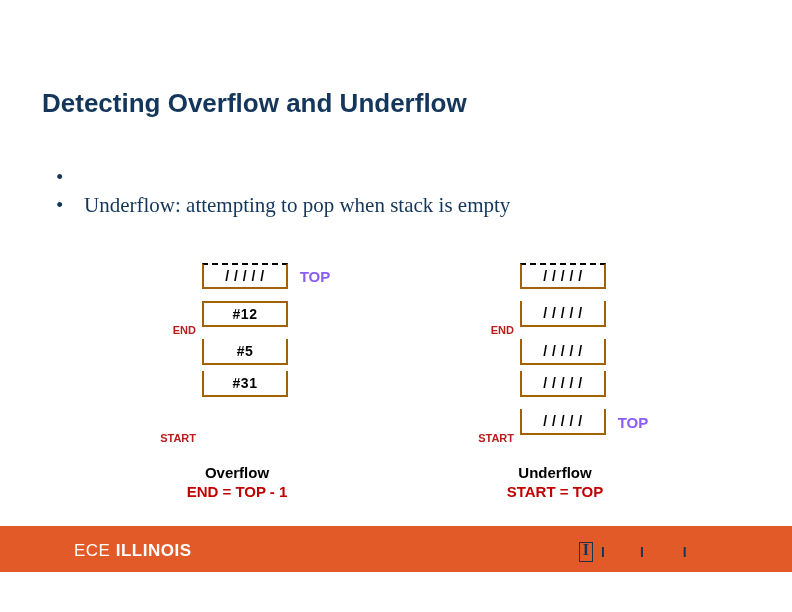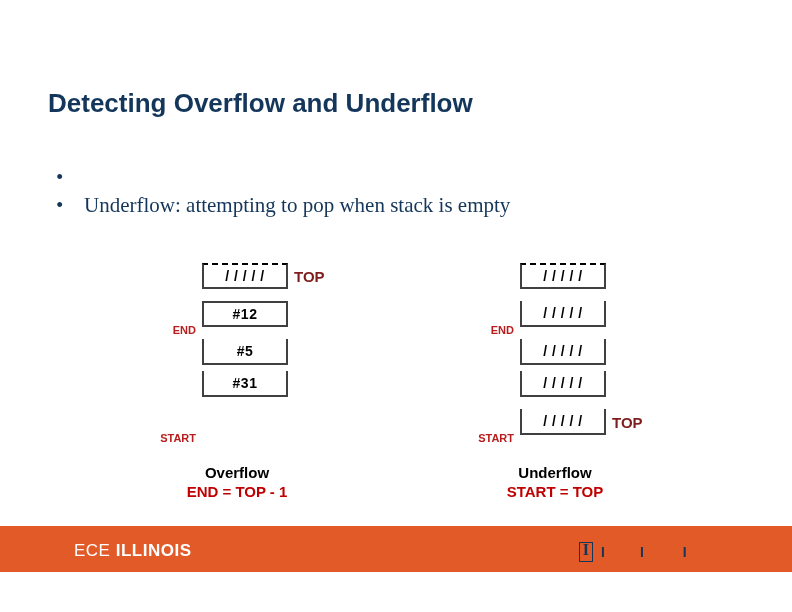--- a/index.html
+++ b/index.html
@@ -7,21 +7,21 @@
     width: 792px;
     height: 612px;
     background: #ffffff;
     font-family: Arial, Helvetica, sans-serif;
     position: relative;
     overflow: hidden;
   }
   .title {
     position: absolute;
     top: 88px;
-    left: 48px;
+    left: 42px;
     font-size: 26px;
     font-weight: bold;
     color: #14365a;
   }
   .bullets {
     position: absolute;
     top: 163px;
     left: 56px;
     font-size: 21px;
     color: #14365a;
@@ -44,24 +44,24 @@
     flex-direction: column;
     align-items: center;
   }
   .stack-area {
     display: grid;
     grid-template-columns: 58px 86px 42px;
     align-items: center;
     column-gap: 6px;
   }
   .colL { text-align: right; font-size: 11px; font-weight: bold; color: #b91c1c; margin-top: 32px; }
-  .colR { text-align: left; font-size: 15px; font-weight: bold; color: #7f1d1d; }
+  .colR { text-align: center; font-size: 15px; font-weight: bold; color: #8b5cf6; }
   .cell {
     height: 26px;
-    border: 2px solid #404040;
+    border: 2px solid #a16207;
     display: flex;
     align-items: center;
     justify-content: center;
     font-size: 14px;
     font-weight: bold;
     color: #000;
     letter-spacing: 0.5px;
     background: #fff;
   }
   .cell + .cell, .cell.stacked { border-top: none; }

